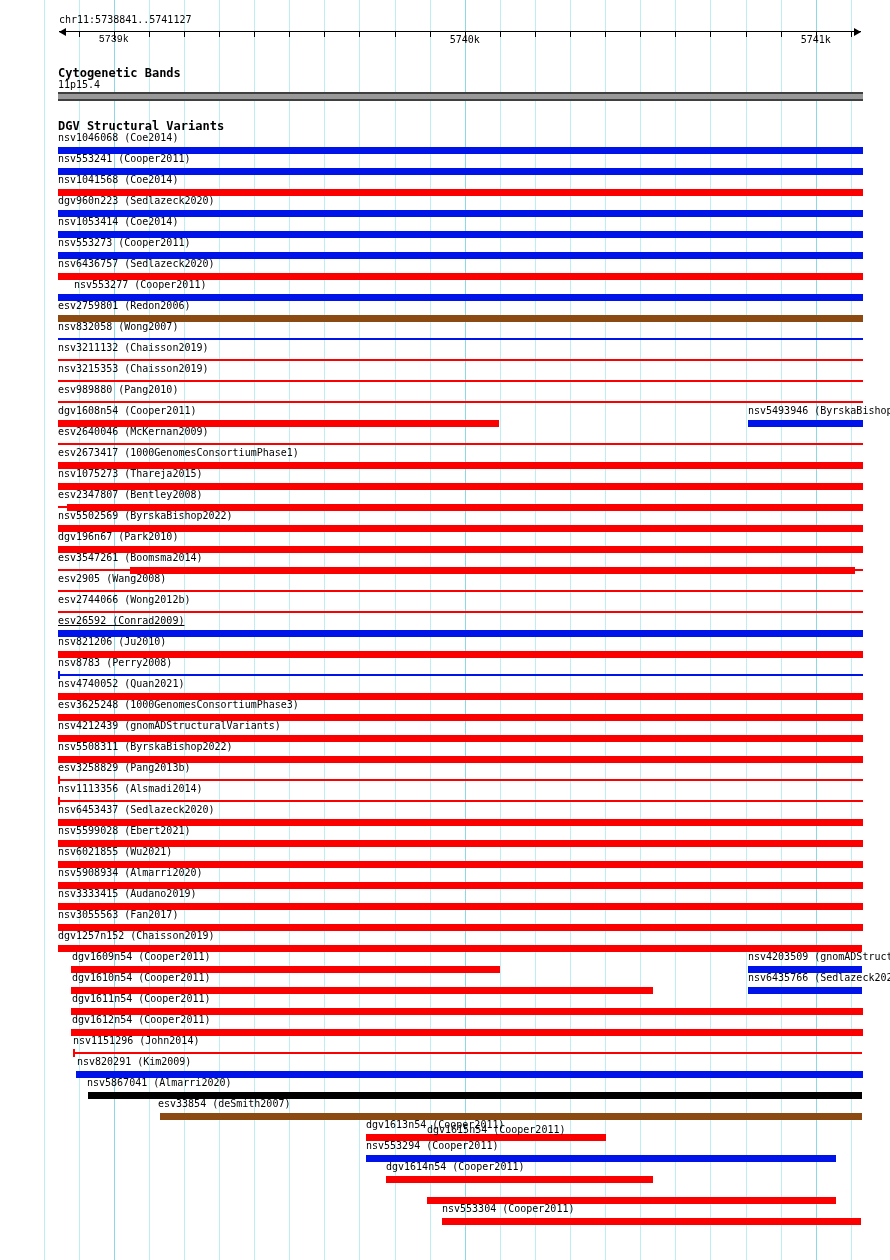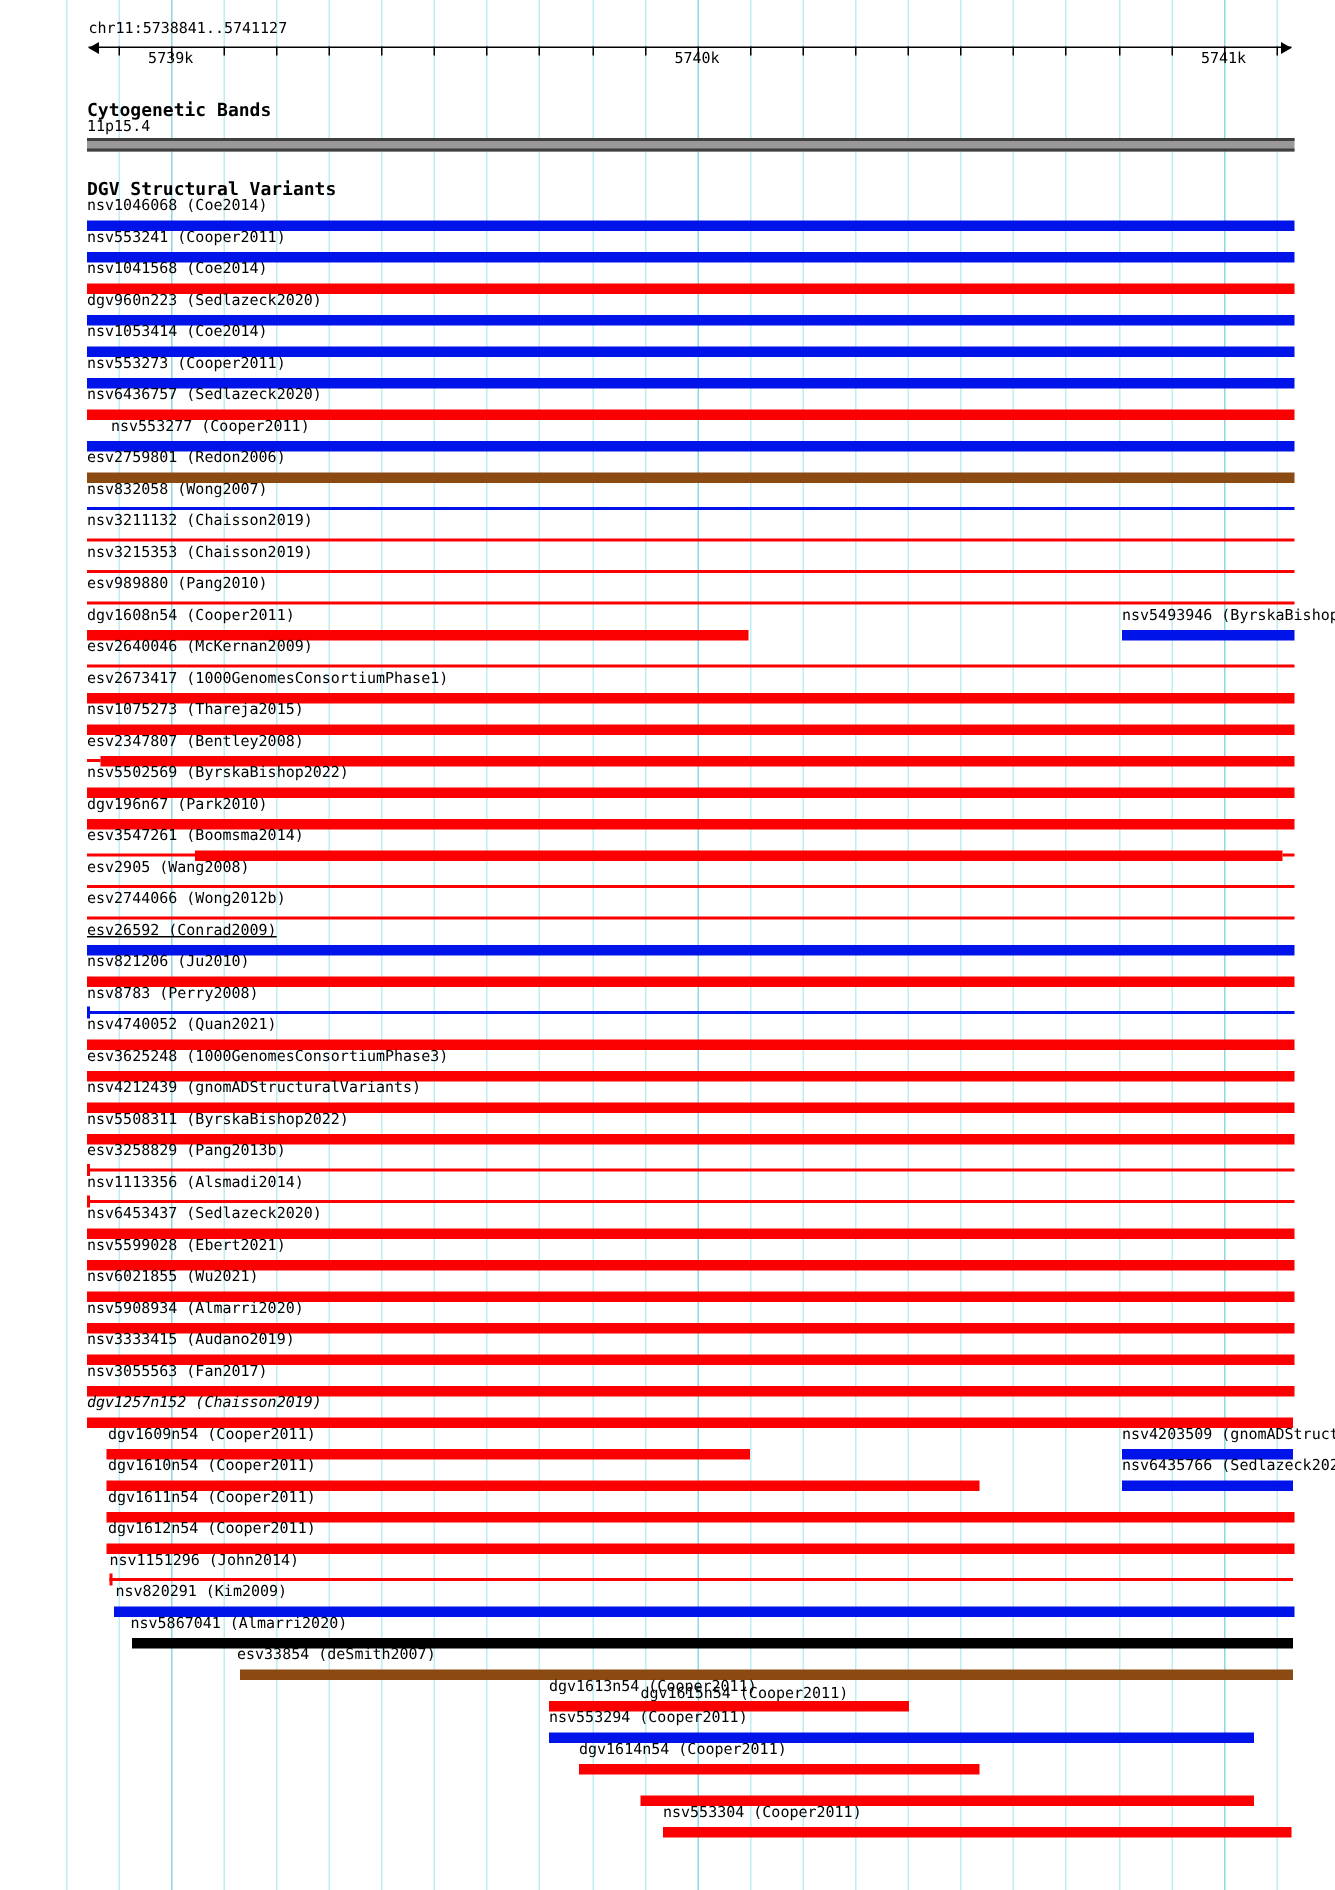--- a/index.html
+++ b/index.html
@@ -74,21 +74,21 @@
         <div class="rtick" style="left: 605.1px; top: 31px; height: 6px;"></div>
         <div class="rtick" style="left: 640.2px; top: 31px; height: 6px;"></div>
         <div class="rtick" style="left: 675.3px; top: 31px; height: 6px;"></div>
         <div class="rtick" style="left: 710.4px; top: 31px; height: 6px;"></div>
         <div class="rtick" style="left: 745.5px; top: 31px; height: 6px;"></div>
         <div class="rtick" style="left: 780.6px; top: 31px; height: 6px;"></div>
         <div class="rtick" style="left: 815.7px; top: 31px; height: 9px;"></div>
         <div class="rtick" style="left: 850.8px; top: 31px; height: 6px;"></div>
       </div>
     <div id="ruler-labels">
-        <div class="ticklabel" style="left: 113.8px; top: 34px;">5739k</div>
+        <div class="ticklabel" style="left: 113.8px; top: 34px; font-family: Liberation Mono, monospace;">5739k</div>
         <div class="ticklabel" style="left: 464.7px; top: 34px;">5740k</div>
         <div class="ticklabel" style="left: 815.7px; top: 34px;">5741k</div>
       </div>
   </div>
 
   <div class="boldtxt" style="left:58px;top:66px;">Cytogenetic Bands</div>
   <div class="txt" style="left:58px;top:79px;">11p15.4</div>
   <div class="cytobar" id="cyto-bar" style="top: 92px; height: 9px; left: 58px; width: 805px; background: rgb(153, 153, 153); border-top: 2px solid rgb(63, 63, 63); border-bottom: 2px solid rgb(63, 63, 63);"></div>
 
   <div class="boldtxt" style="left:58px;top:119px;">DGV Structural Variants</div>
@@ -247,21 +247,21 @@
       </div>
       <div>
         <div class="vlabel" style="left: 58px; top: 888px;">nsv3333415 (Audano2019)</div>
         <div class="vbar" style="left: 58px; width: 805px; top: 903px; height: 7px; background: rgb(250, 0, 0);"></div>
       </div>
       <div>
         <div class="vlabel" style="left: 58px; top: 909px;">nsv3055563 (Fan2017)</div>
         <div class="vbar" style="left: 58px; width: 805px; top: 924px; height: 7px; background: rgb(250, 0, 0);"></div>
       </div>
       <div>
-        <div class="vlabel" style="left: 58px; top: 930px; font-style: italic;">dgv1257n152 (Chaisson2019)</div>
+        <div class="vlabel" style="left: 58px; top: 930px;">dgv1257n152 (Chaisson2019)</div>
         <div class="vbar" style="left: 58px; width: 804px; top: 945px; height: 7px; background: rgb(250, 0, 0);"></div>
       </div>
       <div>
         <div class="vlabel" style="left: 72px; top: 951px;">dgv1609n54 (Cooper2011)</div>
         <div class="vbar" style="left: 71px; width: 429px; top: 966px; height: 7px; background: rgb(250, 0, 0);"></div>
         <div class="vlabel" style="left: 748px; top: 951px;">nsv4203509 (gnomADStruct</div>
         <div class="vbar" style="left: 748px; width: 114px; top: 966px; height: 7px; background: rgb(0, 19, 232);"></div>
       </div>
       <div>
         <div class="vlabel" style="left: 72px; top: 972px;">dgv1610n54 (Cooper2011)</div>

